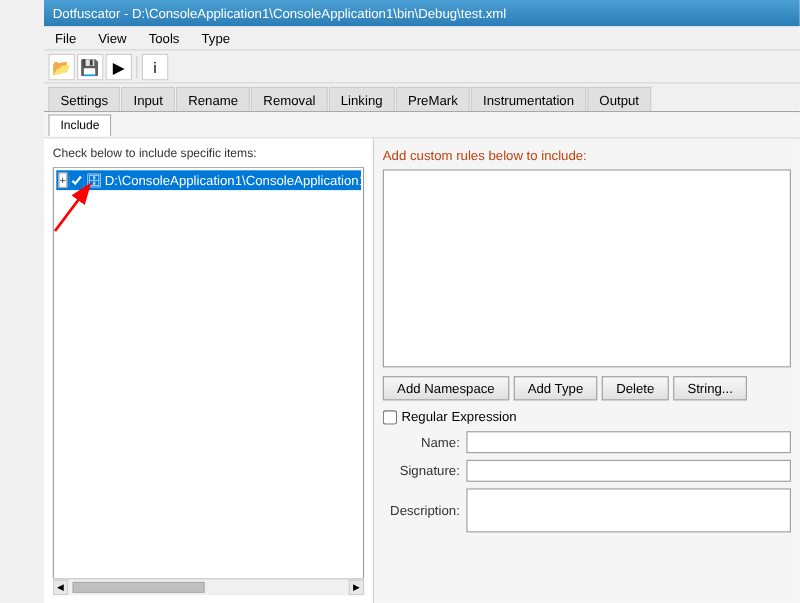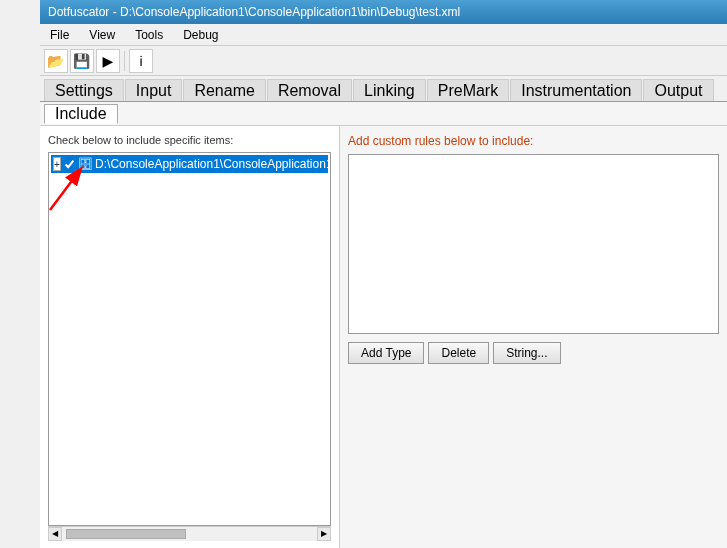--- a/index.html
+++ b/index.html
@@ -72,21 +72,21 @@
     .tab-bar {
       background: #f0f0f0;
       display: flex;
       align-items: flex-end;
       height: 26px;
       border-bottom: 1px solid #999;
       padding-left: 4px;
     }
     .tab {
       padding: 4px 10px;
-      font-size: 16px;
+      font-size: 12px;
       cursor: pointer;
       border: 1px solid #ccc;
       border-bottom: none;
       background: #e0e0e0;
       color: #000;
       margin-right: 1px;
       height: 22px;
       display: flex;
       align-items: center;
     }
@@ -101,21 +101,21 @@
     .sub-tab-bar {
       background: #f5f5f5;
       display: flex;
       align-items: center;
       height: 24px;
       padding-left: 4px;
       border-bottom: 1px solid #ccc;
     }
     .sub-tab {
       padding: 2px 10px;
-      font-size: 16px;
+      font-size: 11px;
       cursor: pointer;
       border: 1px solid #aaa;
       border-bottom: none;
       background: #e8e8e8;
       color: #000;
       margin-right: 2px;
       height: 20px;
       display: flex;
       align-items: center;
     }
@@ -317,21 +317,21 @@
 <div class="content-wrapper">
 
   <div class="title-bar">
     <span>Dotfuscator - D:\ConsoleApplication1\ConsoleApplication1\bin\Debug\test.xml</span>
   </div>
 
   <div class="menu-bar">
     <span class="menu-item">File</span>
     <span class="menu-item">View</span>
     <span class="menu-item">Tools</span>
-    <span class="menu-item">Debug</span>
+    <span class="menu-item">Type</span>
   </div>
 
   <div class="toolbar">
     <button class="toolbar-btn" title="Open">📂</button>
     <button class="toolbar-btn" title="Save">💾</button>
     <button class="toolbar-btn" title="Run">▶</button>
     <div class="toolbar-separator"></div>
     <button class="toolbar-btn" title="Info">ℹ</button>
   </div>
 
@@ -369,23 +369,42 @@
           <div class="h-scrollbar-thumb"></div>
         </div>
         <div class="h-scroll-arrow">▶</div>
       </div>
     </div>
 
     <div class="right-panel">
       <div class="right-panel-label">Add custom rules below to include:</div>
       <div class="custom-rules-area"></div>
       <div class="buttons-row">
+        <button class="action-btn">Add Namespace</button>
         <button class="action-btn">Add Type</button>
         <button class="action-btn">Delete</button>
         <button class="action-btn">String...</button>
+      </div>
+      <div class="form-area">
+        <div class="checkbox-row">
+          <input type="checkbox" style="">
+          <span>Regular Expression</span>
+        </div>
+        <div class="form-row">
+          <span class="form-label">Name:</span>
+          <input class="form-input" type="text" style="">
+        </div>
+        <div class="form-row">
+          <span class="form-label">Signature:</span>
+          <input class="form-input" type="text" style="">
+        </div>
+        <div class="form-row">
+          <span class="form-label">Description:</span>
+          <textarea class="form-textarea" style=""></textarea>
+        </div>
       </div>
     </div>
   </div>
 
 </div>
 
 <svg style="position:fixed; top:140px; left:30px; width:80px; height:80px; pointer-events:none; z-index:999;">
   <defs>
     <marker id="arrowhead" markerWidth="8" markerHeight="8" refX="6" refY="3" orient="auto">
       <polygon points="0 0, 8 3, 0 6" fill="red"></polygon>

